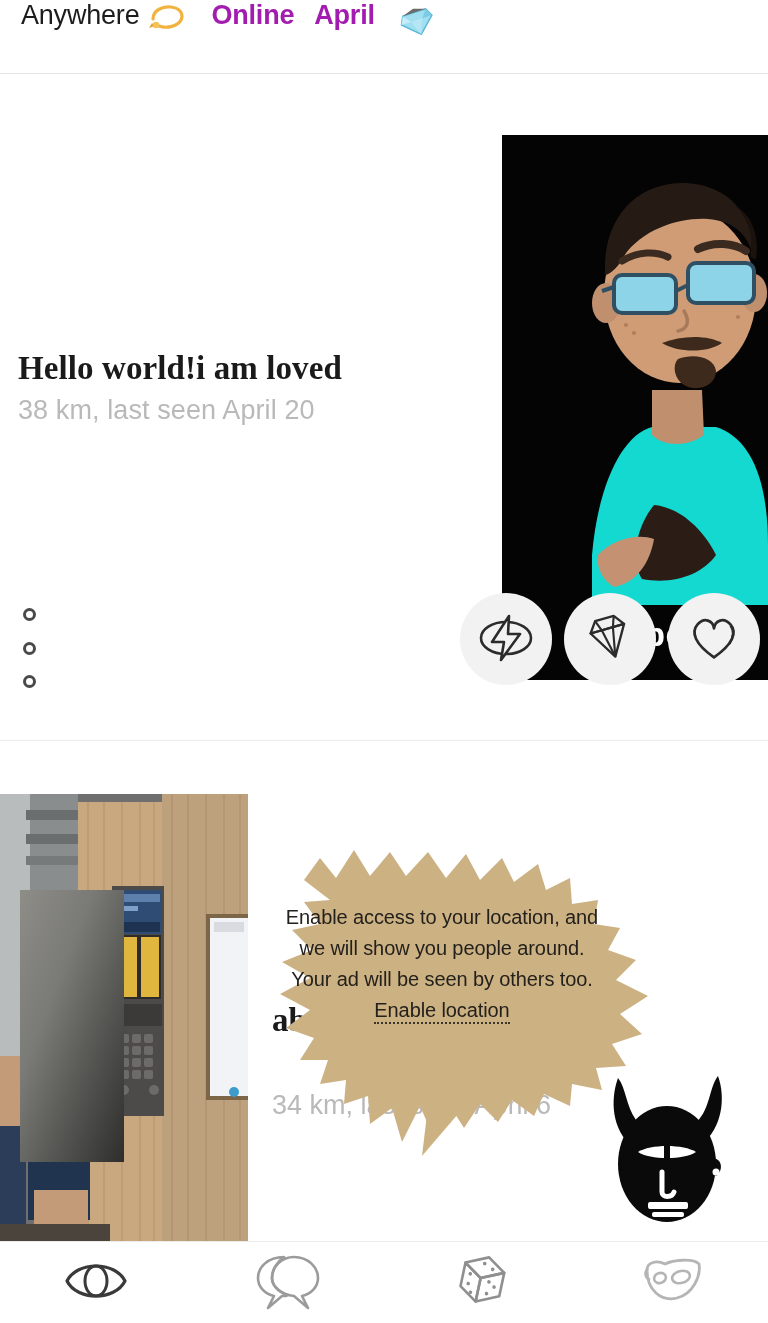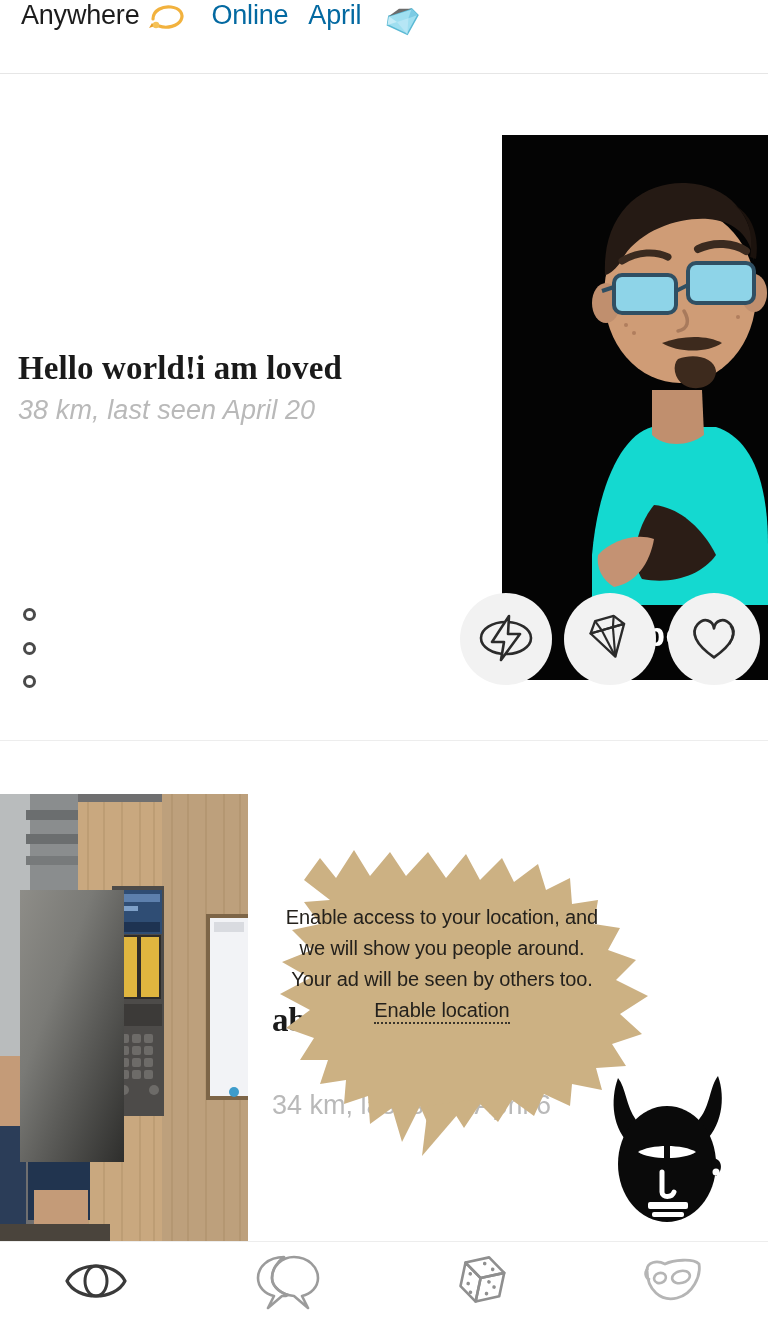--- a/index.html
+++ b/index.html
@@ -22,21 +22,21 @@
     white-space:nowrap;
     overflow:hidden;
   }
   .filter{
     font-size:27px;
     color:#1c1c1c;
     letter-spacing:-0.2px;
     display:flex; align-items:center;
     margin-right:26px;
   }
-  .filter.dim{ color:#0369a1; }
+  .filter.dim{ color:#a21caf;font-weight:bold; }
   .filter.tight{ margin-right:20px; }
 
   .lasso-icon{ display:inline-block; width:38px; height:30px; margin-left:8px; position:relative; top:2px; }
   .gem-top-icon{ display:inline-block; width:44px; height:38px; position:relative; top:2px; }
 
   
   .card1{
     position:absolute; left:0; top:75px; width:768px; height:666px;
     background:#ffffff;
     border-bottom:1px solid #ededed;
@@ -64,21 +64,20 @@
     font-weight:700;
     font-size:33px;
     color:#1a1a1a;
     letter-spacing:0.1px;
   }
   .card1-sub{
     position:absolute; left:18px; top:320px;
     font-size:27px;
     color:#b9b9b9;
     letter-spacing:0.1px;
-    font-style:italic;
   }
 
   .more-dots{
     position:absolute; left:18px; top:533px;
     width:22px; height:80px;
     display:flex; flex-direction:column; justify-content:space-between; align-items:center;
   }
   .more-dots i{
     display:block; width:13px; height:13px; border-radius:50%;
     border:3px solid #4a4a4a; background:transparent;

